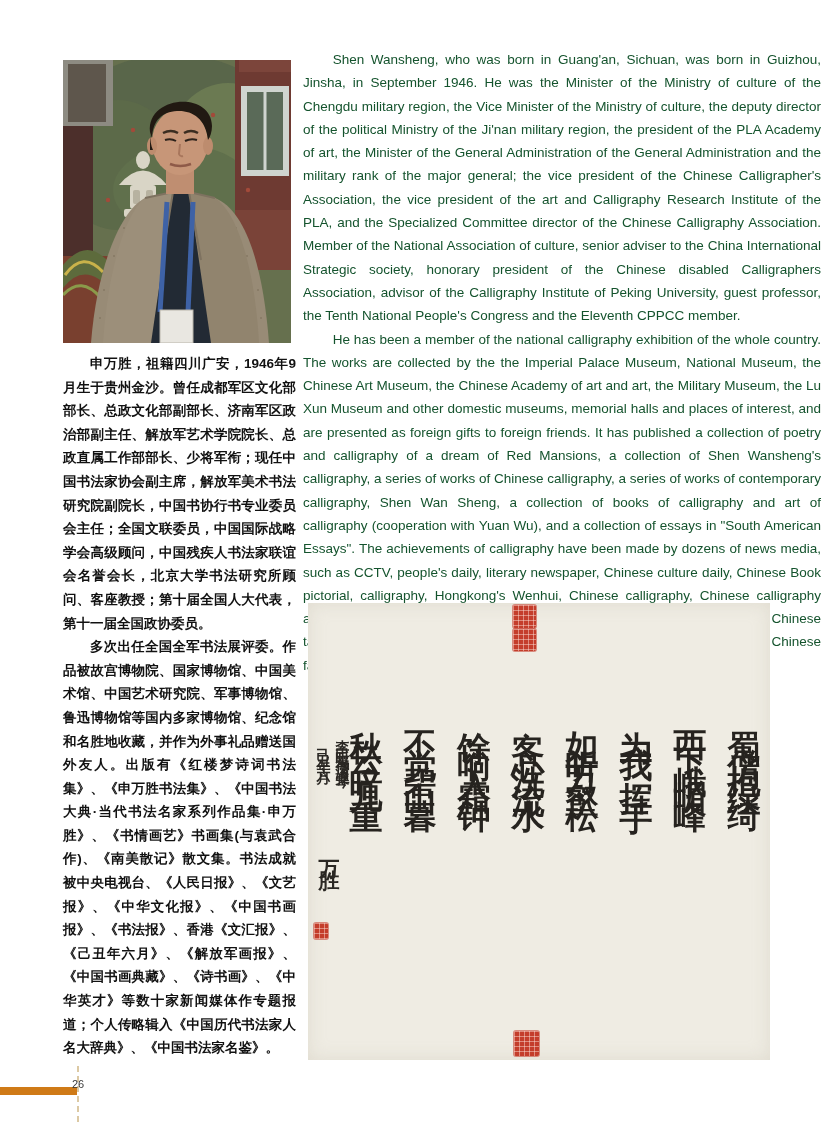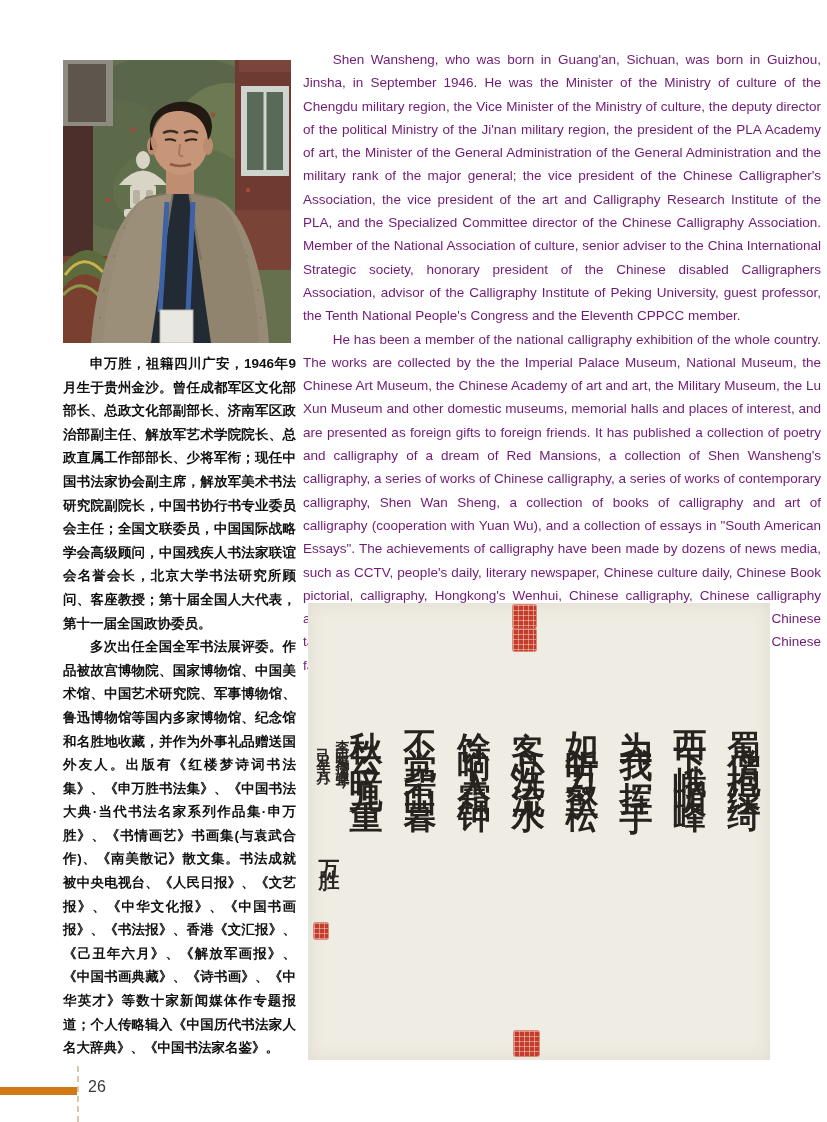--- a/index.html
+++ b/index.html
@@ -15,21 +15,21 @@
   
   .bio-cn{
     position:absolute;left:63px;top:352px;width:233px;
     font-size:13.5px;line-height:23.6px;color:#111;
     text-align:justify;font-weight:600;
   }
   .bio-cn p{margin:0;text-indent:2em;}
   
   .bio-en{
     position:absolute;left:303px;top:48px;width:518px;
-    font-size:13.5px;line-height:23.3px;color:#701a75;
+    font-size:13.5px;line-height:23.3px;color:#14532d;
     text-align:justify;
   }
   .bio-en p{margin:0;text-indent:2.2em;}
   
   .artwork{
     position:absolute;left:308px;top:603px;width:462px;height:457px;
     background:#efece3;box-shadow:inset 0 0 18px rgba(180,170,150,.25);
   }
   .cal-col{
     position:absolute;top:102px;
@@ -60,21 +60,21 @@
   .seal-sig{left:6px;top:320px;width:14px;height:16px;}
   
   .footer-bar{
     position:absolute;left:0;top:1087px;width:77px;height:8px;background:#cf7a17;
   }
   .footer-dash{
     position:absolute;left:77px;top:1066px;height:56px;width:0;
     border-left:2px dashed #dcc9a4;
   }
   .page-num{
-    position:absolute;left:88px;top:1078px;font-size:16px;color:#3a3a3a;
+    position:absolute;left:72px;top:1078px;font-size:11px;color:#3a3a3a;
   }
 </style>
 </head>
 <body>
 
 <div class="photo">
   <svg width="228" height="283" viewBox="0 0 228 283">
 
     <rect width="228" height="283" fill="#66704e"></rect>
     <ellipse cx="110" cy="45" rx="95" ry="50" fill="#59664a"></ellipse>

